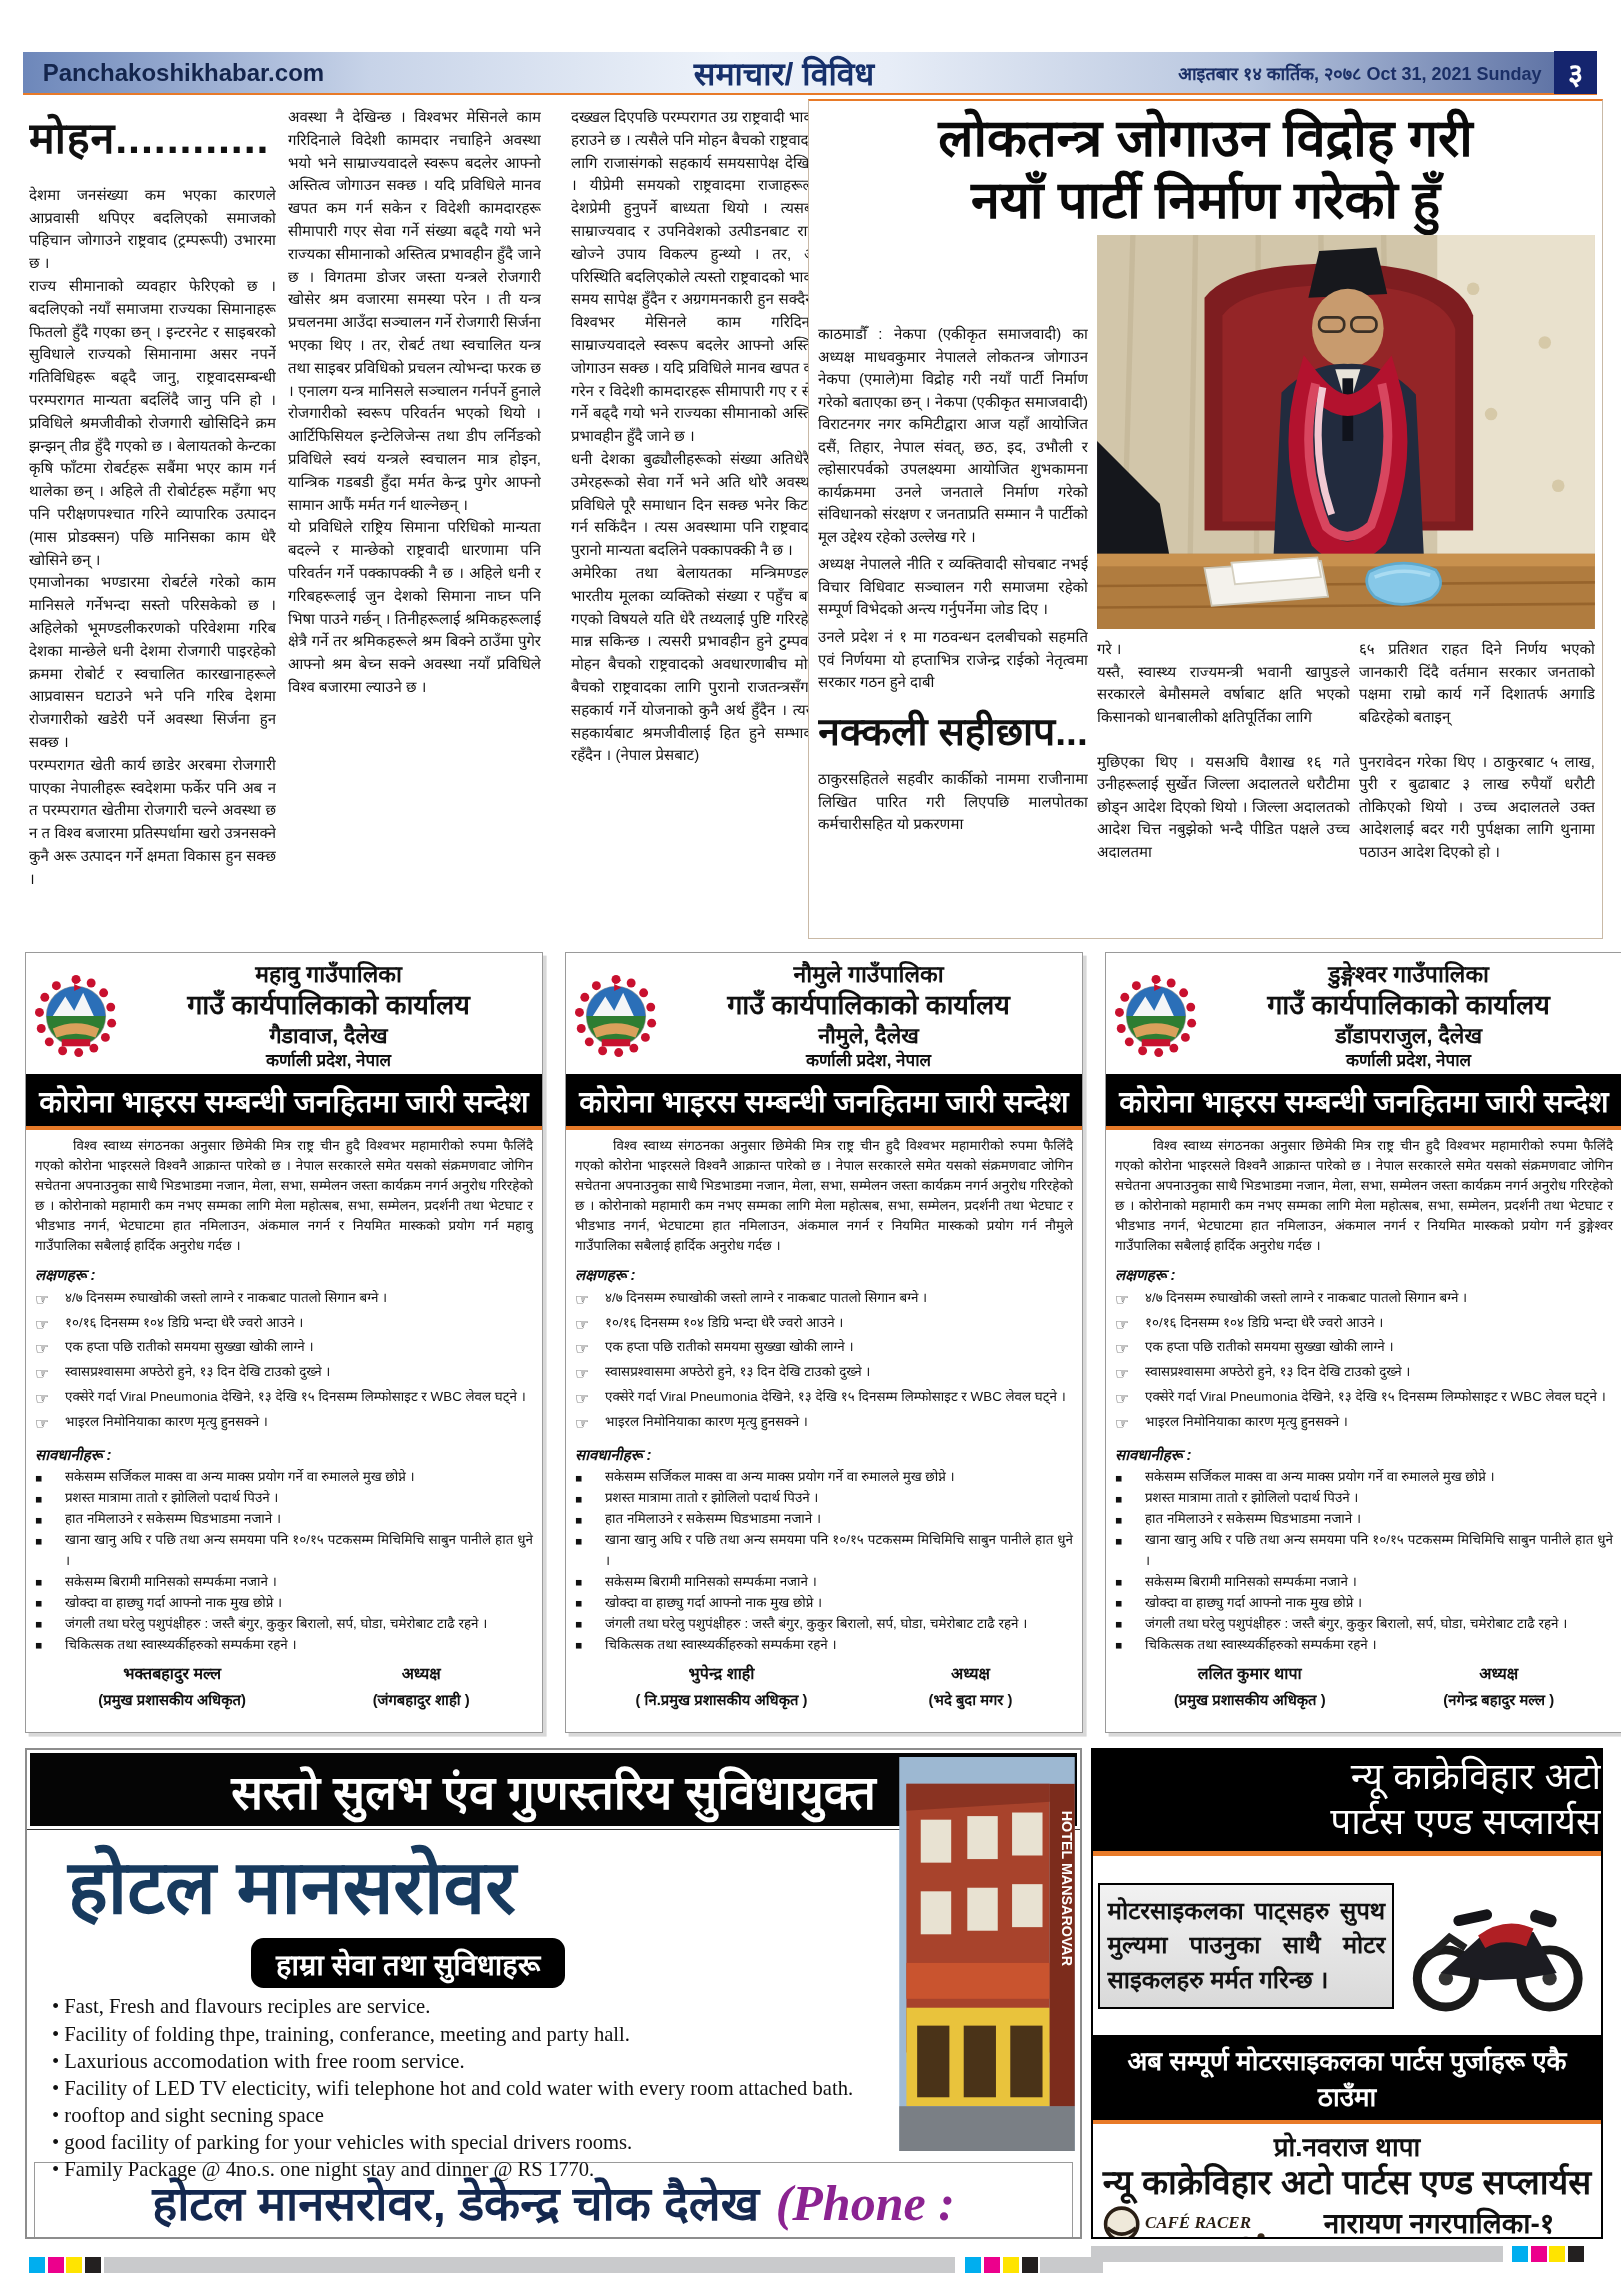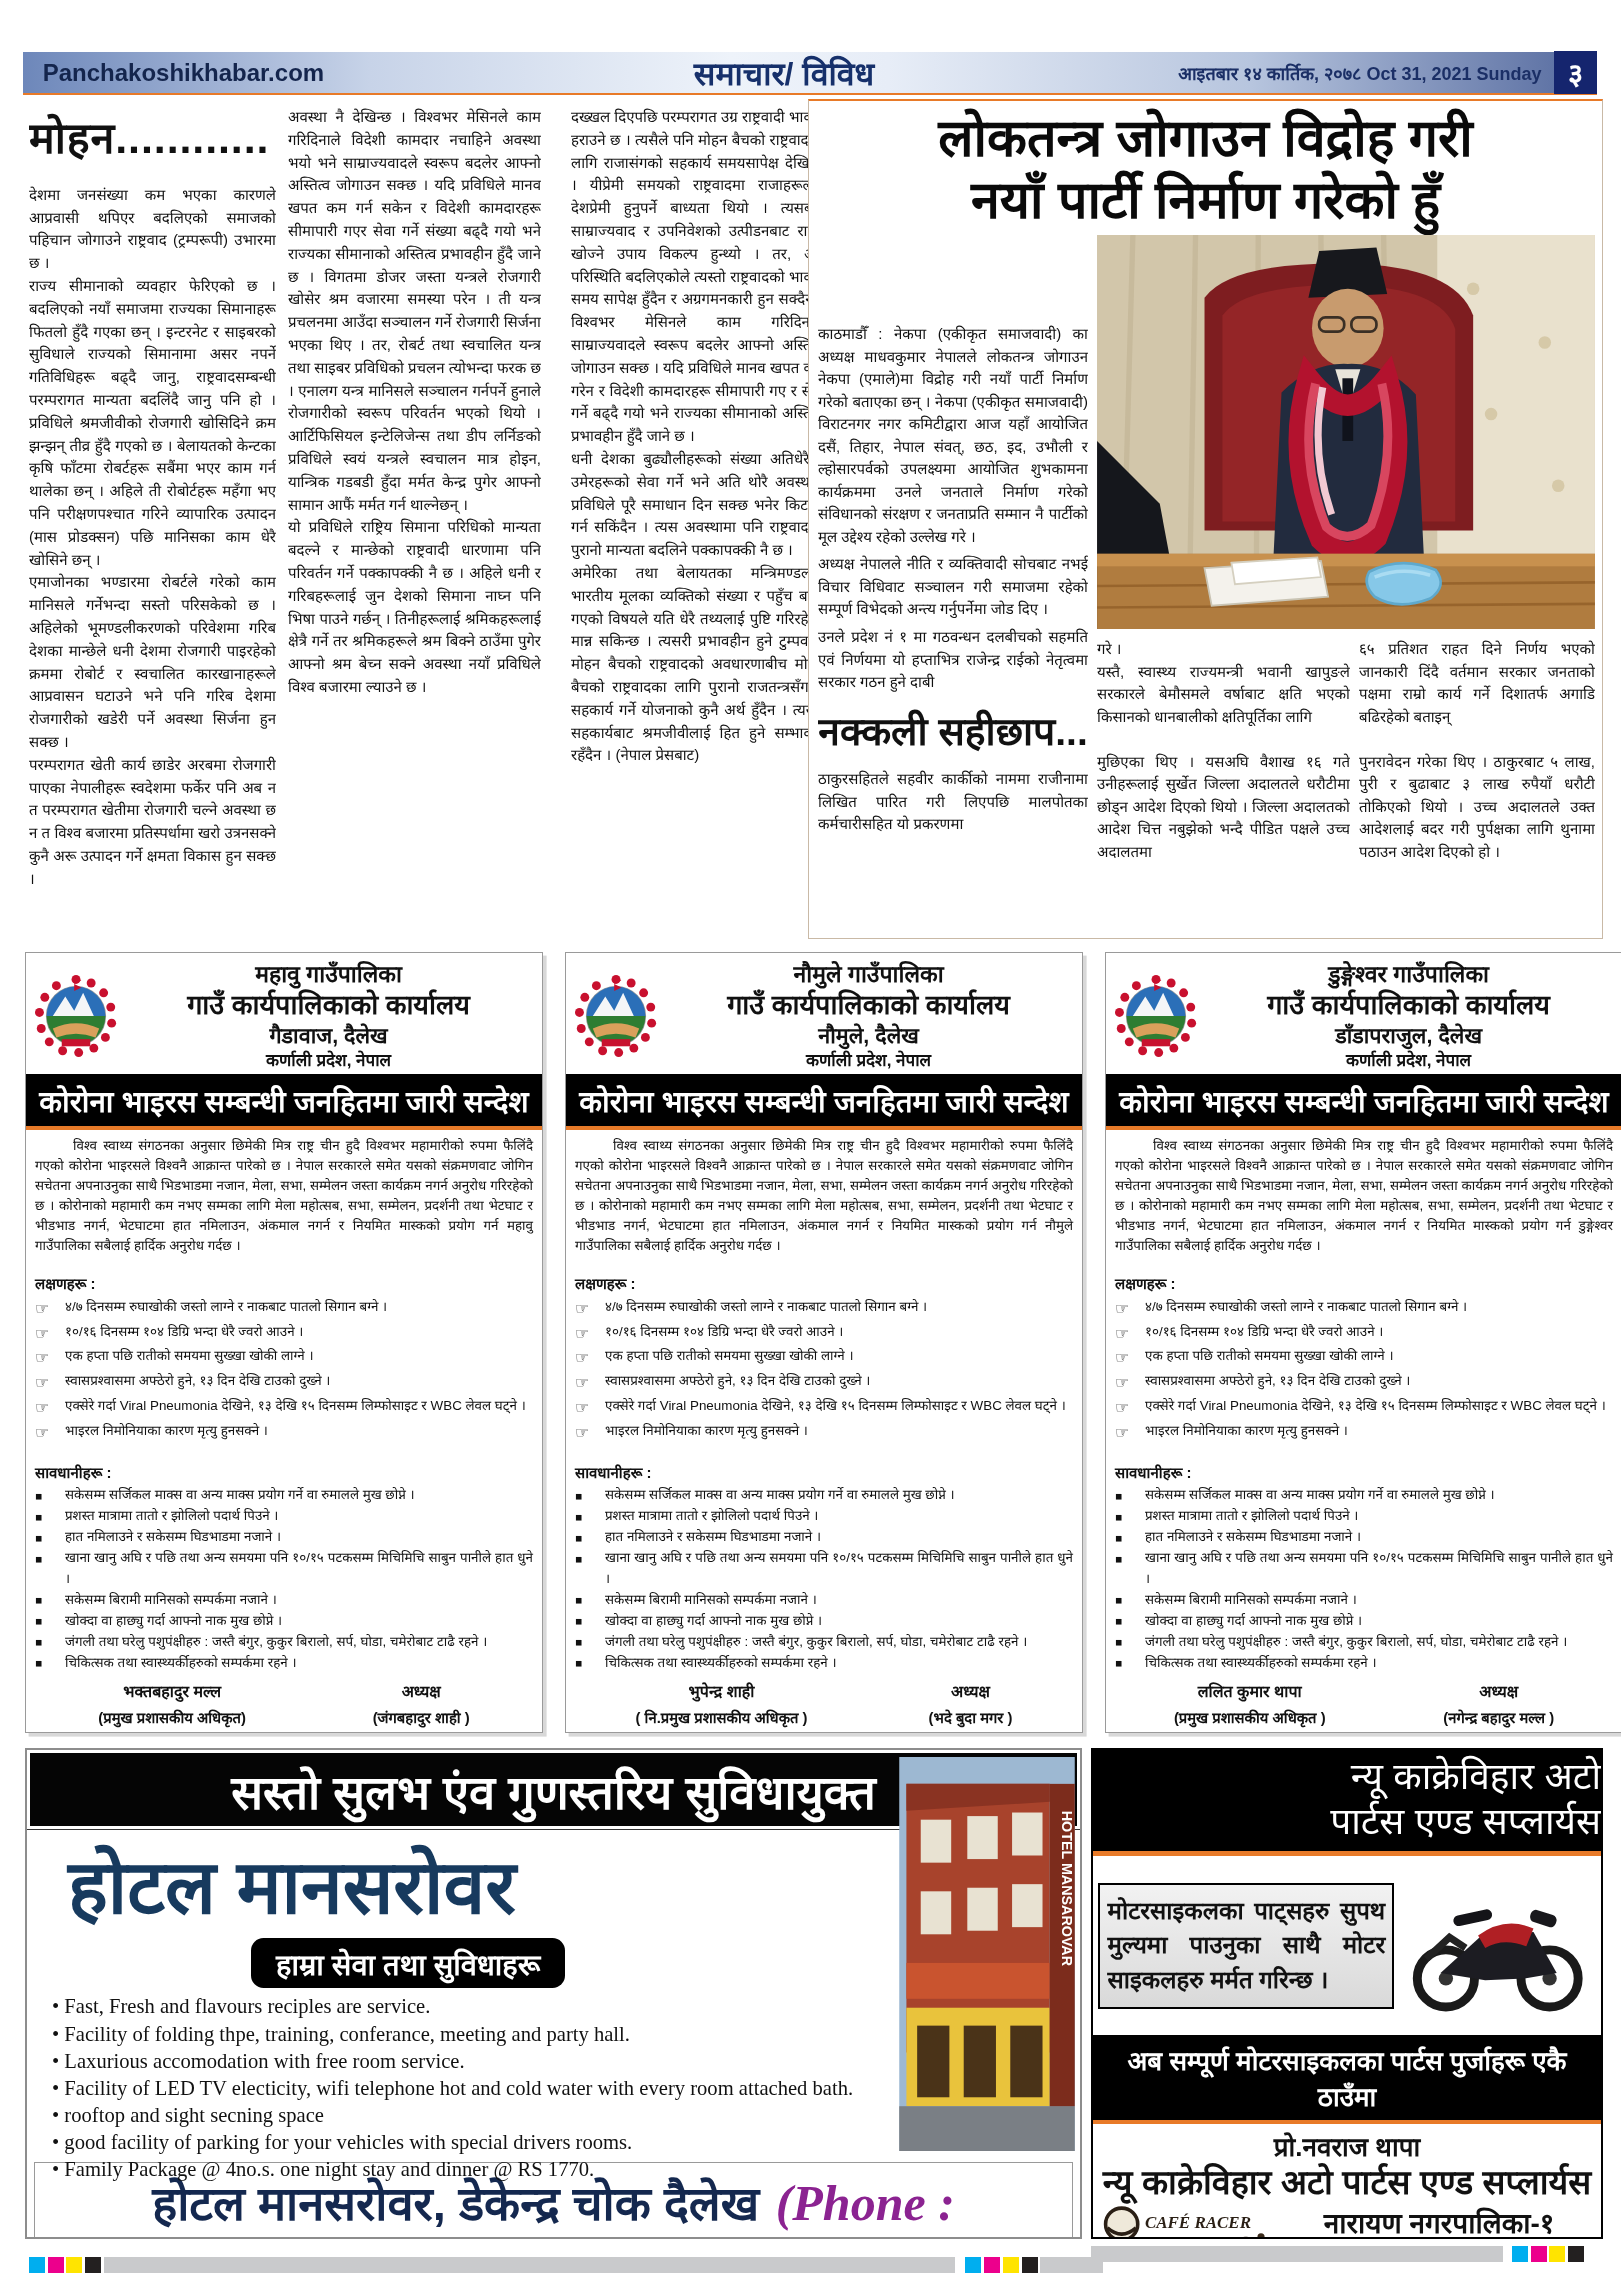--- a/index.html
+++ b/index.html
@@ -55,21 +55,21 @@
   .n-head .logo { width:82px; height:82px; flex:none; margin-right:7.2px; }
   .n-head-text { flex:1; text-align:center; line-height:1.25; }
   .n-muni { font-size:23px; font-weight:bold; }
   .n-office { font-size:27px; font-weight:800; }
   .n-place { font-size:21.5px; font-weight:bold; }
   .n-prov { font-size:17px; font-weight:bold; }
   .n-banner { background:#000; color:#fff; font-size:29.6px; font-weight:800; text-align:center;
               padding:5.4px 1.8px; border-bottom:4.5px solid #e87a28; }
   .n-body { padding:5.4px 9px; font-size:13.4px; line-height:1.5; }
   .n-intro { text-align:justify; text-indent:38px; }
-  .n-label { font-weight:800; font-size:15px; margin-top:17px; }
+  .n-label { font-weight:800; font-size:15px; margin-top:8px;font-style:italic; }
   .n-item { display:flex; margin-top:0.9px; }
   .n-item .bullet { width:30px; flex:none; font-size:16px; }
   .n-item .sq { font-size:11.6px; padding-top:1.8px; }
   .n-item .txt { flex:1; text-align:justify; }
   .n-sign { display:flex; justify-content:space-around; margin-top:7.2px; font-weight:bold; text-align:center; }
   .n-sign .nm { font-size:16px; }
   .n-sign .rl { font-size:14.8px; margin-top:3.6px; }
 
   
   .hotel { left:25px; top:1748px; width:1057px; height:491px; border:2.7px solid #8d8d8d;

